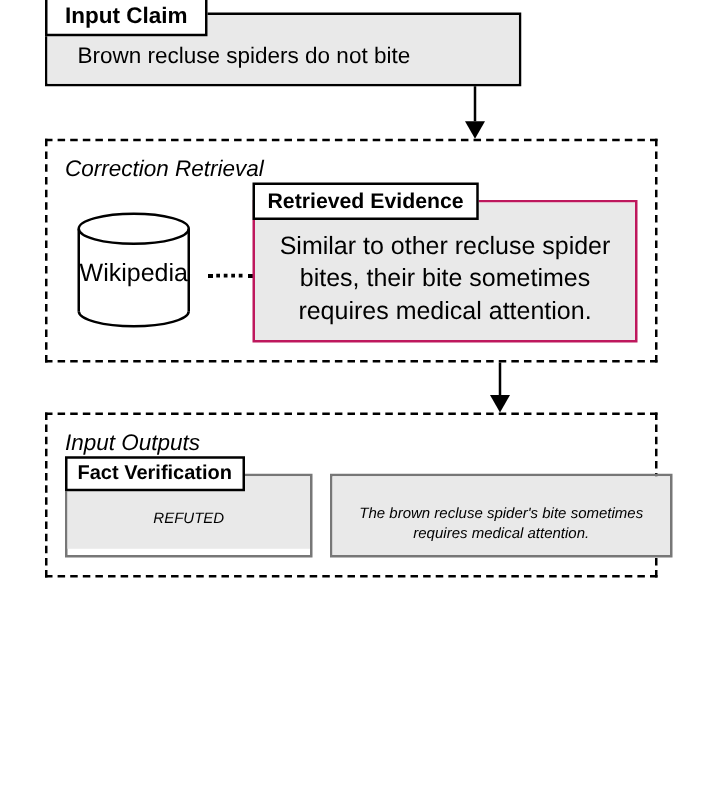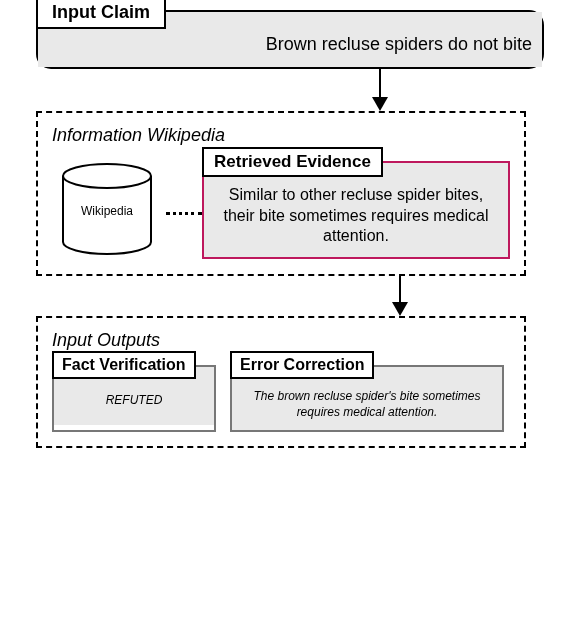--- a/index.html
+++ b/index.html
@@ -12,31 +12,31 @@
     position: relative;
   }
 
   .box {
     position: relative;
     border: 2px solid #000;
     background: #fff;
   }
 
   
-  .input-block { width: 508px; border-radius: 15px; }
+  .input-block { width: 381px; }
   .input-title {
     position: absolute; top: -16px; left: -2px;
     background: #fff; border: 2px solid #000;
     font-weight: bold; font-size: 18px;
     padding: 4px 14px;
   }
   .input-body {
     background: #e9e9e9;
-    padding: 22px 10px 12px;
-    text-align: right;
+    padding: 22px 24px 12px;
+    text-align: left;
     font-size: 18px;
   }
 
   
   .dashed {
     border: 2px dashed #000;
     width: 490px;
     padding: 12px 14px 14px;
     position: relative;
   }
@@ -49,38 +49,38 @@
   .ir-row { display: flex; align-items: center; }
   .db {
     width: 110px; height: 100px;
     position: relative; flex: none;
     margin-right: 4px;
   }
   .db svg { position: absolute; inset: 0; }
   .db-label {
     position: absolute; top: 50%; left: 50%;
     transform: translate(-50%, -40%);
-    font-size: 12px;
+    font-size: 20px;
   }
   .dotted-conn {
     width: 36px; border-top: 3px dotted #000;
     flex: none; margin-top: 6px;
   }
 
   .evidence { flex: 1; position: relative; border: 2px solid #be185d; }
   .ev-title {
     position: absolute; top: -16px; left: -2px;
     background: #fff; border: 2px solid #000;
     font-weight: bold; font-size: 17px;
     padding: 3px 10px;
   }
   .ev-body {
     background: #e9e9e9;
     padding: 22px 10px 10px;
-    text-align: center; font-size: 16px;
+    text-align: center; font-size: 20px;
     line-height: 1.3;
   }
 
   
   .out-row { display: flex; gap: 14px; }
   .out-box {
     position: relative; border: 2px solid #777;
     flex: none;
   }
   .out-title {
@@ -88,21 +88,21 @@
     background: #fff; border: 2px solid #000;
     font-weight: bold; font-size: 16px;
     padding: 3px 8px; white-space: nowrap;
   }
   .out-body {
     background: #e9e9e9;
     padding: 22px 8px 10px;
     text-align: center; font-size: 12px;
     font-style: italic; line-height: 1.3;
   }
-  .fv { width: 164px; }
+  .fv { width: 198px; }
   .fv .out-body { padding-top: 26px; padding-bottom: 16px; }
   .ec { width: 274px; }
 
   
   .arrow { display: flex; flex-direction: column; align-items: center; }
   .arrow-shaft { width: 2px; background: #000; }
   .arrow-head {
     width: 0; height: 0;
     border-left: 8px solid transparent;
     border-right: 8px solid transparent;
@@ -120,21 +120,21 @@
   <div class="input-title">Input Claim</div>
   <div class="input-body">Brown recluse spiders do not bite</div>
 </div>
 
 <div class="arrow arrow1">
   <div class="arrow-shaft"></div>
     <div class="arrow-head"></div>
 </div>
 
 <div class="dashed">
-  <div class="dashed-title">Information Wikipedia</div>
+  <div class="dashed-title">Correction Retrieval</div>
   <div class="ir-row">
     <div class="db">
       <svg viewBox="0 0 110 100">
         <ellipse cx="55" cy="16" rx="44" ry="12" fill="#fff" stroke="#000" stroke-width="2"></ellipse>
         <path d="M11 16 V82" fill="none" stroke="#000" stroke-width="2"></path>
         <path d="M99 16 V82" fill="none" stroke="#000" stroke-width="2"></path>
         <path d="M11 82 A44 12 0 0 0 99 82" fill="none" stroke="#000" stroke-width="2"></path>
       </svg>
       <div class="db-label">Wikipedia</div>
     </div>
@@ -152,17 +152,16 @@
 </div>
 
 <div class="dashed">
   <div class="dashed-title">Input Outputs</div>
   <div class="out-row">
     <div class="out-box fv">
       <div class="out-title">Fact Verification</div>
       <div class="out-body">REFUTED</div>
     </div>
     <div class="out-box ec">
-      <div class="out-title">Error Correction</div>
       <div class="out-body">The brown recluse spider's bite sometimes requires medical attention.</div>
     </div>
   </div>
 </div>
 
 </body></html>

